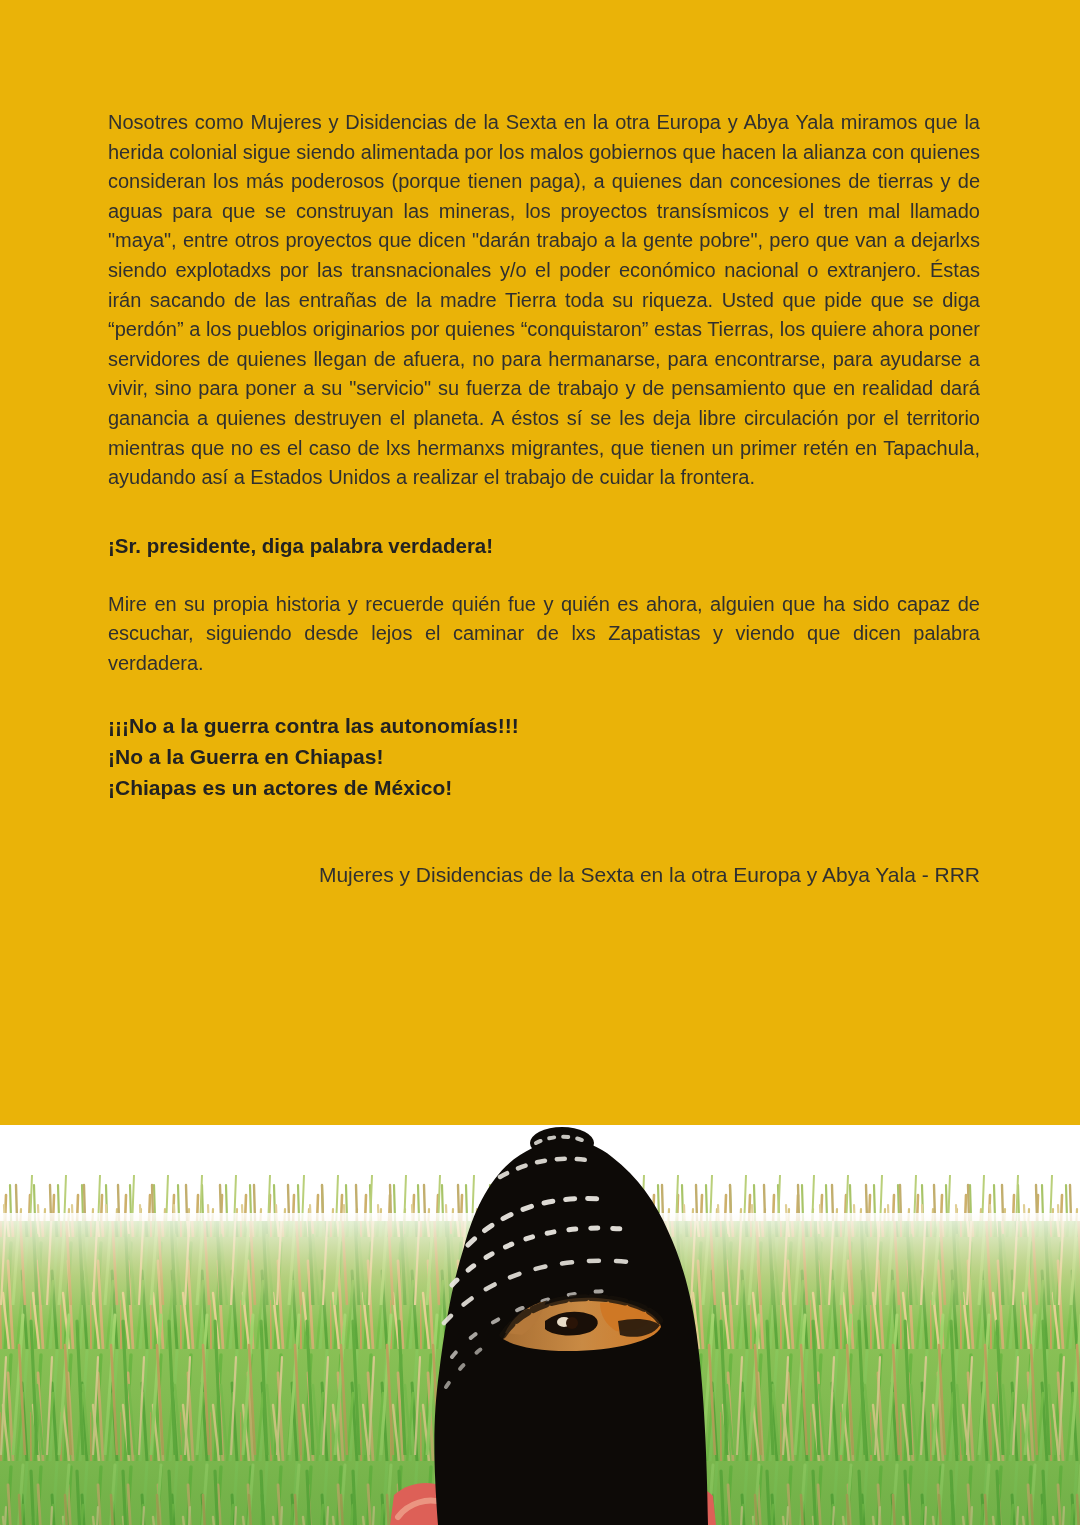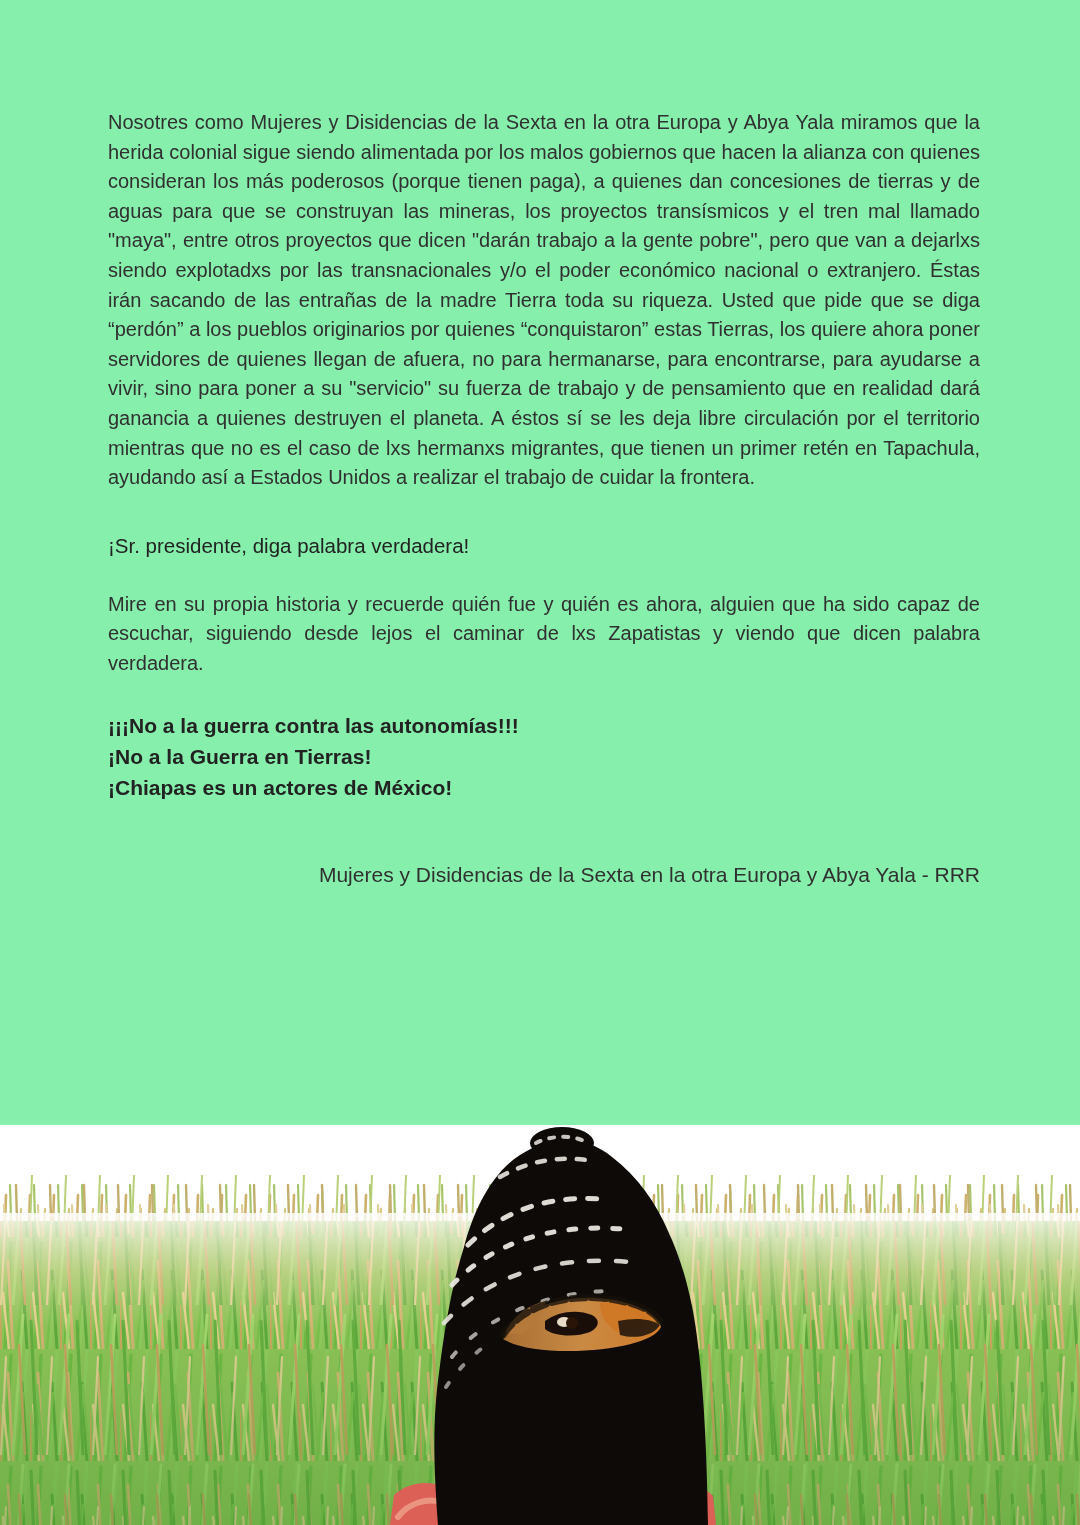--- a/index.html
+++ b/index.html
@@ -1,20 +1,20 @@
 <!DOCTYPE html>
 <html><head>
 <meta charset="utf-8">
 <style>
   html, body { margin: 0; padding: 0; background: #ffffff; }
   .page {
     position: relative;
     width: 1080px;
     height: 1525px;
-    background: #86efac;
+    background: #eab308;
     overflow: hidden;
     font-family: "Liberation Sans", sans-serif;
     color: #303030;
   }
   .content {
     position: absolute;
     left: 108px;
     top: 0;
     width: 872px;
   }
@@ -24,21 +24,21 @@
     line-height: 29.6px;
     text-align: justify;
     color: #303030;
   }
   .p-first { margin-top: 108px; }
   .p-gap   { margin-top: 29px; }
   .heading {
     margin-top: 38px;
     font-size: 20.5px;
     line-height: 30px;
-    font-weight: 400;
+    font-weight: 700;
     color: #222222;
     text-align: left;
   }
   .slogans {
     margin-top: 31px;
   }
   .slogans p {
     font-size: 21px;
     line-height: 31px;
     font-weight: 700;
@@ -63,21 +63,21 @@
 </head>
 <body>
 
 <div class="page">
   <div class="content">
     <p class="body-text p-first">Nosotres como Mujeres y Disidencias de la Sexta en la otra Europa y Abya Yala miramos que la herida colonial sigue siendo alimentada por los malos gobiernos que hacen la alianza con quienes consideran los más poderosos (porque tienen paga), a quienes dan concesiones de tierras y de aguas para que se construyan las mineras, los proyectos transísmicos y el tren mal llamado "maya", entre otros proyectos que dicen "darán trabajo a la gente pobre", pero que van a dejarlxs siendo explotadxs por las transnacionales y/o el poder económico nacional o extranjero. Éstas irán sacando de las entrañas de la madre Tierra toda su riqueza. Usted que pide que se diga “perdón” a los pueblos originarios por quienes “conquistaron” estas Tierras, los quiere ahora poner servidores de quienes llegan de afuera, no para hermanarse, para encontrarse, para ayudarse a vivir, sino para poner a su "servicio" su fuerza de trabajo y de pensamiento que en realidad dará ganancia a quienes destruyen el planeta. A éstos sí se les deja libre circulación por el territorio mientras que no es el caso de lxs hermanxs migrantes, que tienen un primer retén en Tapachula, ayudando así a Estados Unidos a realizar el trabajo de cuidar la frontera.</p>
     <p class="heading">¡Sr. presidente, diga palabra verdadera!</p>
     <p class="body-text p-gap">Mire en su propia historia y recuerde quién fue y quién es ahora, alguien que ha sido capaz de escuchar, siguiendo desde lejos el caminar de lxs Zapatistas y viendo que dicen palabra verdadera.</p>
     <div class="slogans">
       <p>¡¡¡No a la guerra contra las autonomías!!!</p>
-      <p>¡No a la Guerra en Tierras!</p>
+      <p>¡No a la Guerra en Chiapas!</p>
       <p>¡Chiapas es un actores de México!</p>
     </div>
     <p class="signature">Mujeres y Disidencias de la Sexta en la otra Europa y Abya Yala - RRR</p>
   </div>
 
   <div class="photo">
     <svg width="1080" height="400" viewBox="0 0 1080 400" xmlns="http://www.w3.org/2000/svg" preserveAspectRatio="none">
       <defs>
         <pattern id="gb" width="30" height="112" patternUnits="userSpaceOnUse">
           <path d="M5 112 L11 6" stroke="#6fb944" stroke-width="3.4" stroke-linecap="round" fill="none"></path>

